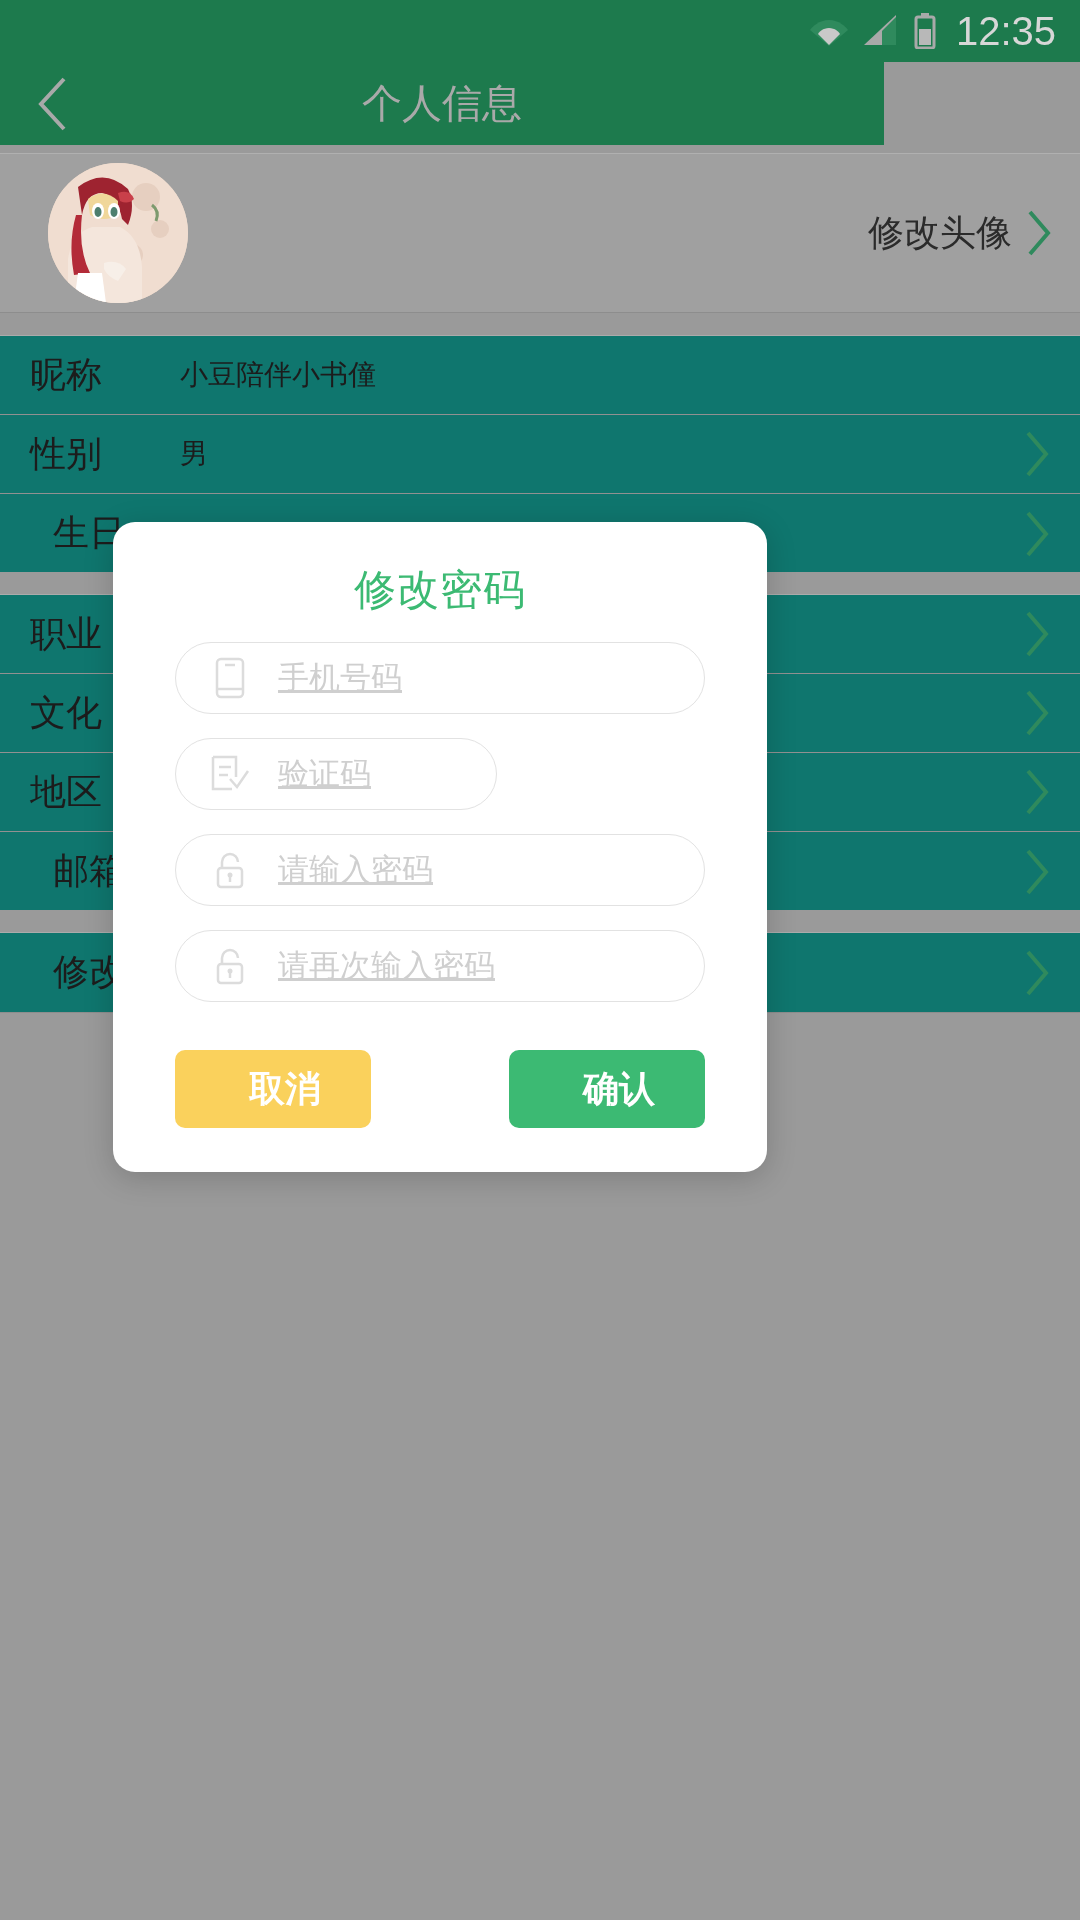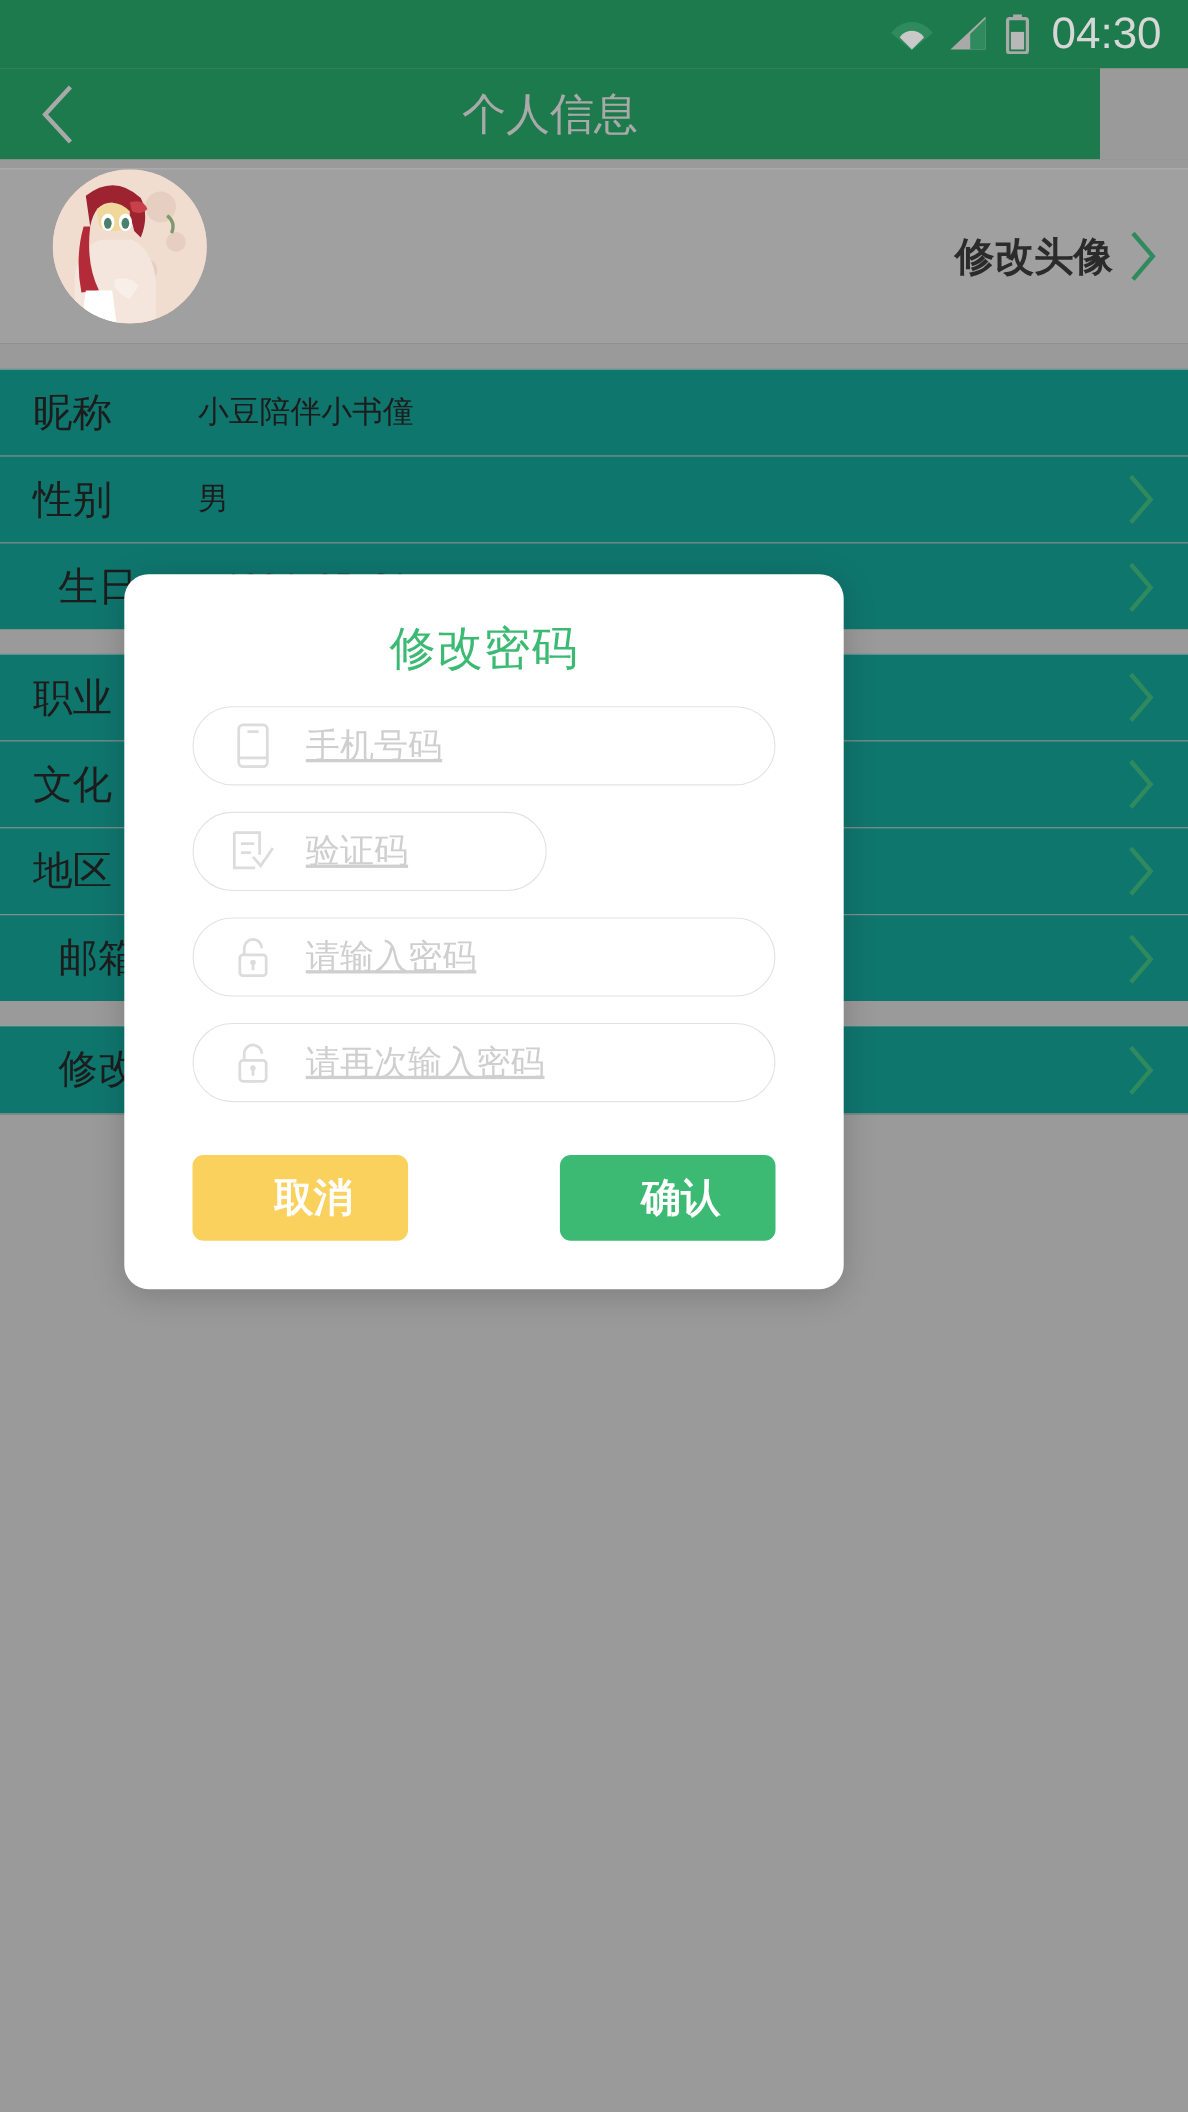--- a/index.html
+++ b/index.html
@@ -19,21 +19,21 @@
     padding-right:24px; gap:14px;
   }
   .sb-icon{ display:flex; align-items:center; }
   .clock{
     color:#d7d7d7; font-size:40px; letter-spacing:0px; line-height:1;
     margin-left:6px; font-family:"Liberation Sans",sans-serif;
   }
 
   
   .appbar{
-    position:absolute; top:62px; left:0; width:1000px; height:83px;
+    position:absolute; top:62px; left:0; width:884px; height:83px;
     background:#1d7a4d;
     display:flex; align-items:center;
   }
   .back-btn{
     position:absolute; left:18px; top:50%; transform:translateY(-50%);
     width:70px; height:70px; display:flex; align-items:center; justify-content:center;
   }
   .appbar-title{
     width:100%; text-align:center; color:#a9a9a9; font-size:40px; font-weight:400;
   }
@@ -46,21 +46,21 @@
   .shadow-strip{
     position:absolute; top:145px; left:0; width:1080px; height:8px;
     background:linear-gradient(to bottom,#8a8a8a,#9a9a9a);
   }
 
   
   .avatar-card{
     position:absolute; top:8px; left:0; width:1080px; height:160px;
     background:#a0a0a0;
     border-top:1px solid #b0b0b0; border-bottom:1px solid #8d8d8d;
-    display:flex; font-weight:bold;
+    display:flex; align-items:center;
   }
   .avatar{
     margin-left:48px; width:140px; height:140px; border-radius:50%;
     overflow:hidden; position:relative; flex:none;
     background:#e8d4c4;
   }
   .avatar svg{ display:block; width:140px; height:140px; }
   .avatar-action{
     margin-left:auto; margin-right:28px;
     display:flex; align-items:center; gap:14px;
@@ -141,21 +141,21 @@
       <path d="M20 16 L34 2 L34 30 L20 30 Z" fill="#2f8a5d"></path>
     </svg>
   </span>
   <span class="sb-icon">
     <svg width="22" height="36" viewBox="0 0 22 36">
       <rect x="7" y="0" width="8" height="4" fill="#a9a9a9"></rect>
       <rect x="2" y="4" width="18" height="31" rx="2" fill="none" stroke="#a9a9a9" stroke-width="3"></rect>
       <rect x="5" y="16" width="12" height="16" fill="#b8b8b8"></rect>
     </svg>
   </span>
-  <span class="clock">04:30</span>
+  <span class="clock">12:35</span>
 </div>
 
 <div class="appbar">
   <div class="back-btn">
     <svg width="34" height="56" viewBox="0 0 34 56">
       <path d="M28 3 L5 28 L28 53" fill="none" stroke="#a9a9a9" stroke-width="4"></path>
     </svg>
   </div>
   <div class="appbar-title">个人信息</div>
 </div>

